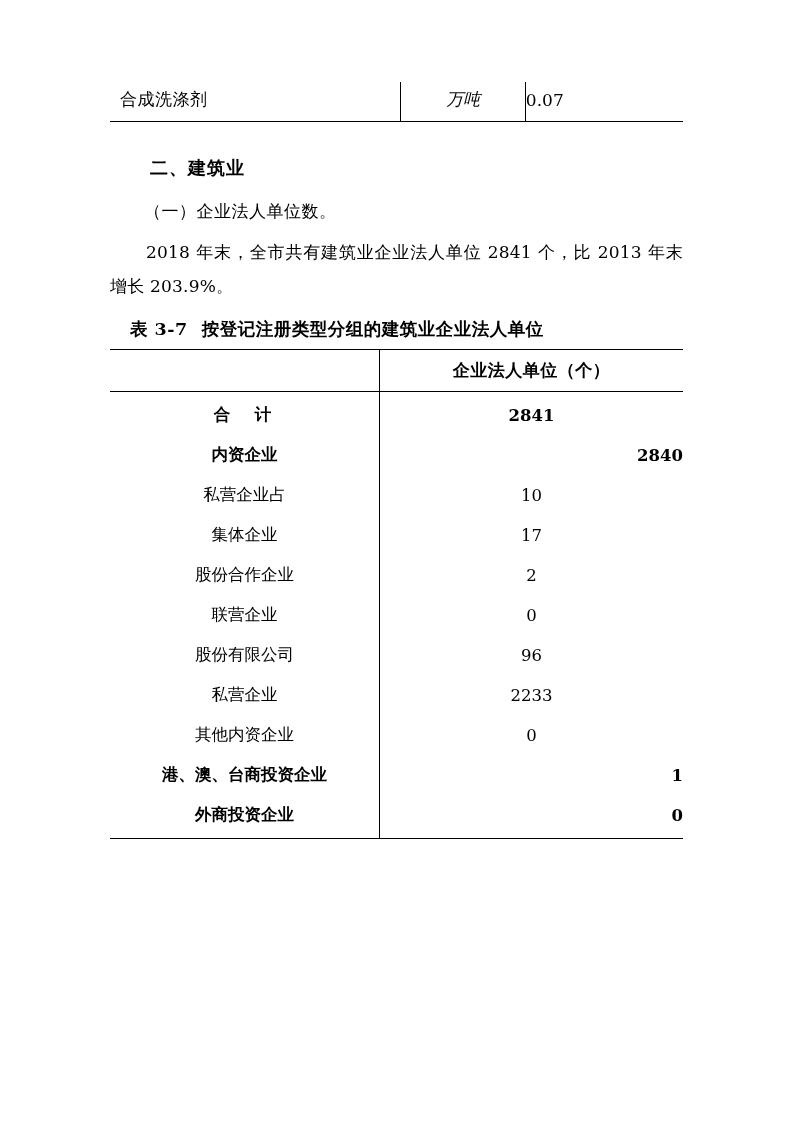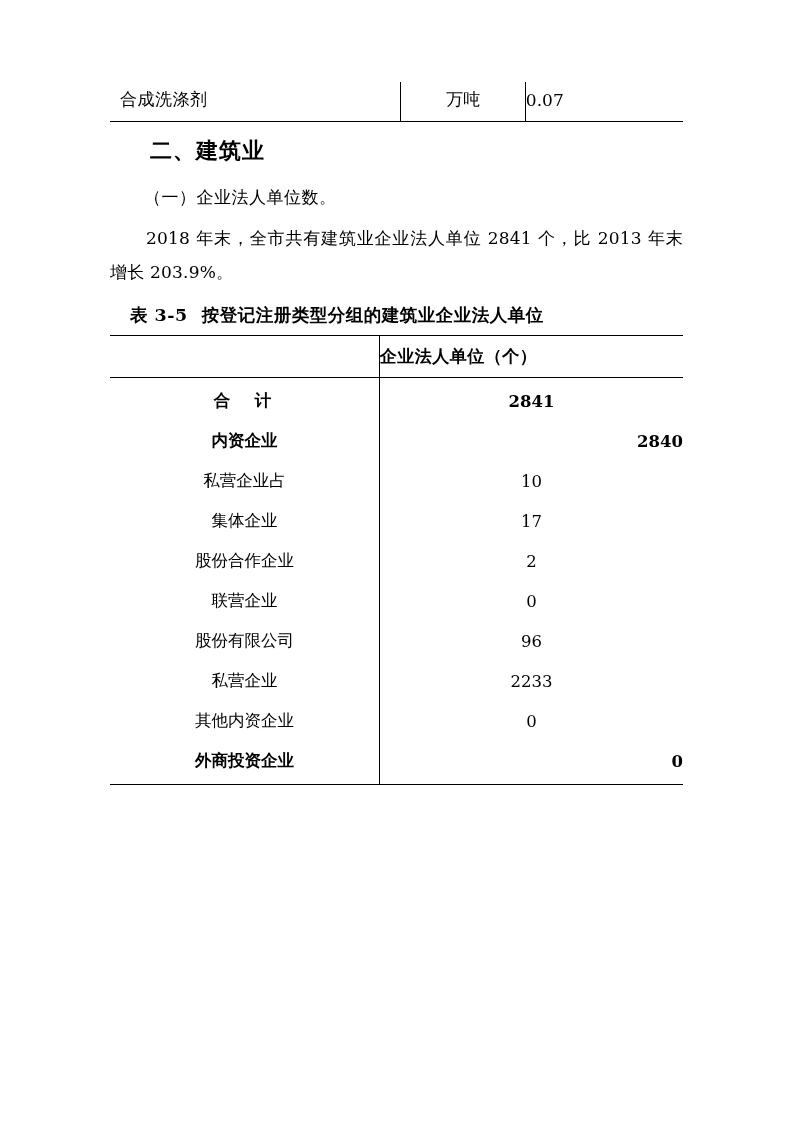--- a/index.html
+++ b/index.html
@@ -39,33 +39,34 @@
   .top-table .c-name {
     width: 50%;
     padding-left: 10px;
     text-align: left;
     letter-spacing: 0.5px;
   }
   .top-table .c-unit {
     width: 22%;
     text-align: center;
     border-left: 1.2px solid #000;
+    font-style: italic;
   }
   .top-table .c-val {
     width: 28%;
     text-align: left;
     border-left: 1.2px solid #000;
     font-family: "DejaVu Serif", "Liberation Serif", serif;
   }
 
   
   h2.section-title {
-    font-size: 22px;
+    font-size: 18px;
     font-weight: bold;
-    margin: 14px 0 0 0;
+    margin: 34px 0 0 0;
     text-indent: 40px;
     letter-spacing: 1px;
   }
   p.sub-title {
     font-size: 17px;
     margin: 20px 0 0 0;
     text-indent: 34px;
     letter-spacing: 0.5px;
   }
   p.body-text {
@@ -107,21 +108,21 @@
   .thead-row th {
     font-weight: bold;
     border-top: 1.8px solid #000;
     border-bottom: 1.2px solid #000;
     padding: 11px 0;
   }
   .thead-row th.col-label {
     border-right: 1.2px solid #000;
   }
   .thead-row th.col-value {
-    text-align: left;
+    text-align: center;
     font-size: 17px;
     letter-spacing: 0.5px;
   }
 
   .data-table tbody td.col-label {
     border-right: 1.2px solid #000;
     text-align: center;
   }
   .data-table tbody td.col-value {
     text-align: center;
@@ -156,21 +157,21 @@
   </table>
 
   <h2 class="section-title">二、建筑业</h2>
 
   <p class="sub-title">（一）企业法人单位数。</p>
 
   <p class="body-text">2018 年末，全市共有建筑业企业法人单位 2841 个，比 2013 年末增长 203.9%。</p>
 
 
   <div class="table-caption">
-    <span class="cap-num">表 3-5</span><span>按登记注册类型分组的建筑业企业法人单位</span>
+    <span class="cap-num">表 3-7</span><span>按登记注册类型分组的建筑业企业法人单位</span>
   </div>
 
   <table class="data-table">
     <thead>
       <tr class="thead-row">
         <th class="col-label"></th>
         <th class="col-value">企业法人单位（个）</th>
       </tr>
     </thead>
     <tbody>
@@ -203,20 +204,24 @@
           <td class="col-value">96</td>
         </tr>
         <tr class="lvl-2">
           <td class="col-label">私营企业</td>
           <td class="col-value">2233</td>
         </tr>
         <tr class="lvl-2">
           <td class="col-label">其他内资企业</td>
           <td class="col-value">0</td>
         </tr>
+        <tr class="lvl-1">
+          <td class="col-label">港、澳、台商投资企业</td>
+          <td class="col-value">1</td>
+        </tr>
         <tr class="lvl-1 last-row">
           <td class="col-label">外商投资企业</td>
           <td class="col-value">0</td>
         </tr>
       </tbody>
   </table>
 
 </div>
 
 </body></html>

